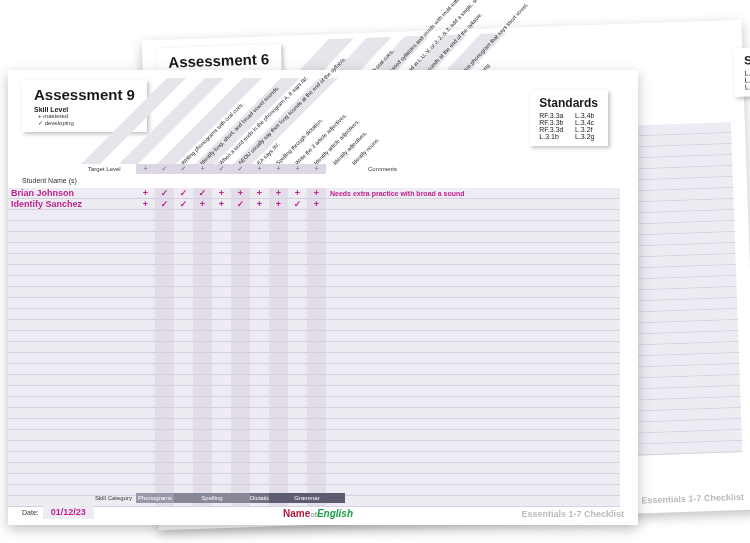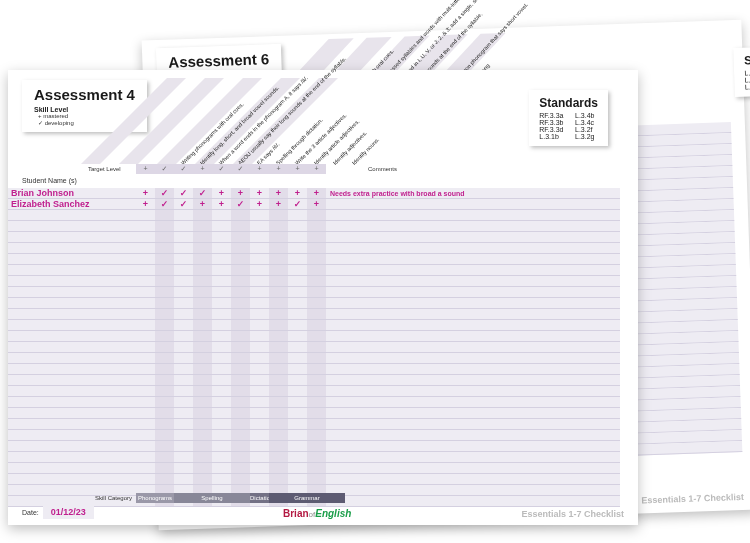--- a/index.html
+++ b/index.html
@@ -186,21 +186,21 @@
         <div class="name-cell"></div>
       </div>
   </div>
 
   <div class="footer-text" style="right:14px; bottom:8px;">Essentials 1-7 Checklist</div>
 </div>
 
 <div class="sheet sheet-front">
 
   <div class="title-box" style="left:14px; top:10px;">
-    <h2>Assessment 4</h2>
+    <h2>Assessment 9</h2>
     <div class="skill-lvl">Skill Level</div>
     <div class="skill-items">
       <div>+  mastered</div>
       <div>✓  developing</div>
     </div>
   </div>
 
   <div class="standards-box" style="right:30px; top:20px;">
     <h3>Standards</h3>
     <div class="std-grid">
@@ -259,21 +259,21 @@
         <div class="skill-cell shaded">✓</div>
         <div class="skill-cell">+</div>
         <div class="skill-cell shaded">+</div>
         <div class="skill-cell">+</div>
         <div class="skill-cell shaded">+</div>
         <div class="skill-cell">+</div>
         <div class="skill-cell shaded">+</div>
         <div class="comment-cell">Needs extra practice with broad a sound</div>
       </div>
       <div class="grid-row">
-        <div class="name-cell">Elizabeth Sanchez</div>
+        <div class="name-cell">Identify Sanchez</div>
         <div class="skill-cell">+</div>
         <div class="skill-cell shaded">✓</div>
         <div class="skill-cell">✓</div>
         <div class="skill-cell shaded">+</div>
         <div class="skill-cell">+</div>
         <div class="skill-cell shaded">✓</div>
         <div class="skill-cell">+</div>
         <div class="skill-cell shaded">+</div>
         <div class="skill-cell">✓</div>
         <div class="skill-cell shaded">+</div>
@@ -668,17 +668,17 @@
         <div class="cat-seg" style="width: 76px; background: rgb(93, 91, 114);">Grammar</div>
       </div>
   </div>
 
   <div class="date-area" style="left:14px; bottom:6px;">
     <span>Date:</span>
     <span class="date-box">01/12/23</span>
   </div>
 
   <div class="logo" style="left:275px; bottom:6px;">
-    <span class="l1">Brian</span><span class="l2">of</span><span class="l3">English</span>
+    <span class="l1">Name</span><span class="l2">of</span><span class="l3">English</span>
   </div>
 
   <div class="footer-text" style="right:14px; bottom:6px;">Essentials 1-7 Checklist</div>
 </div>
 
 </body></html>

